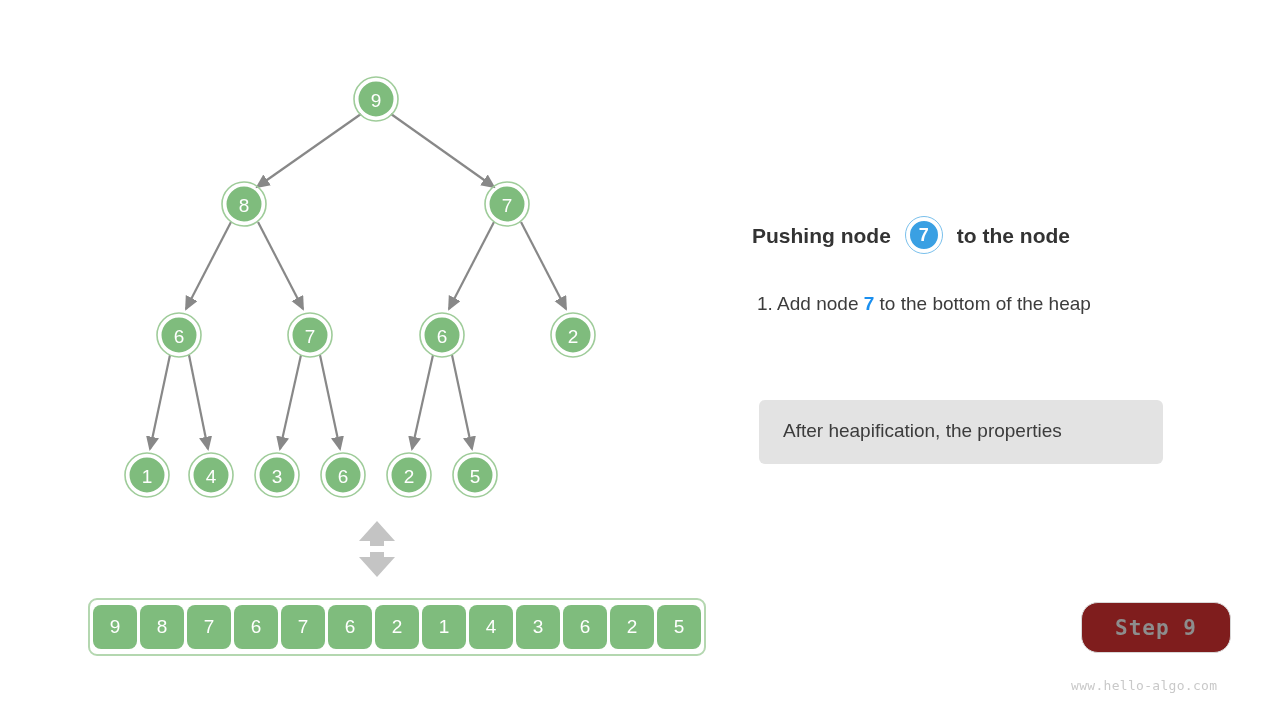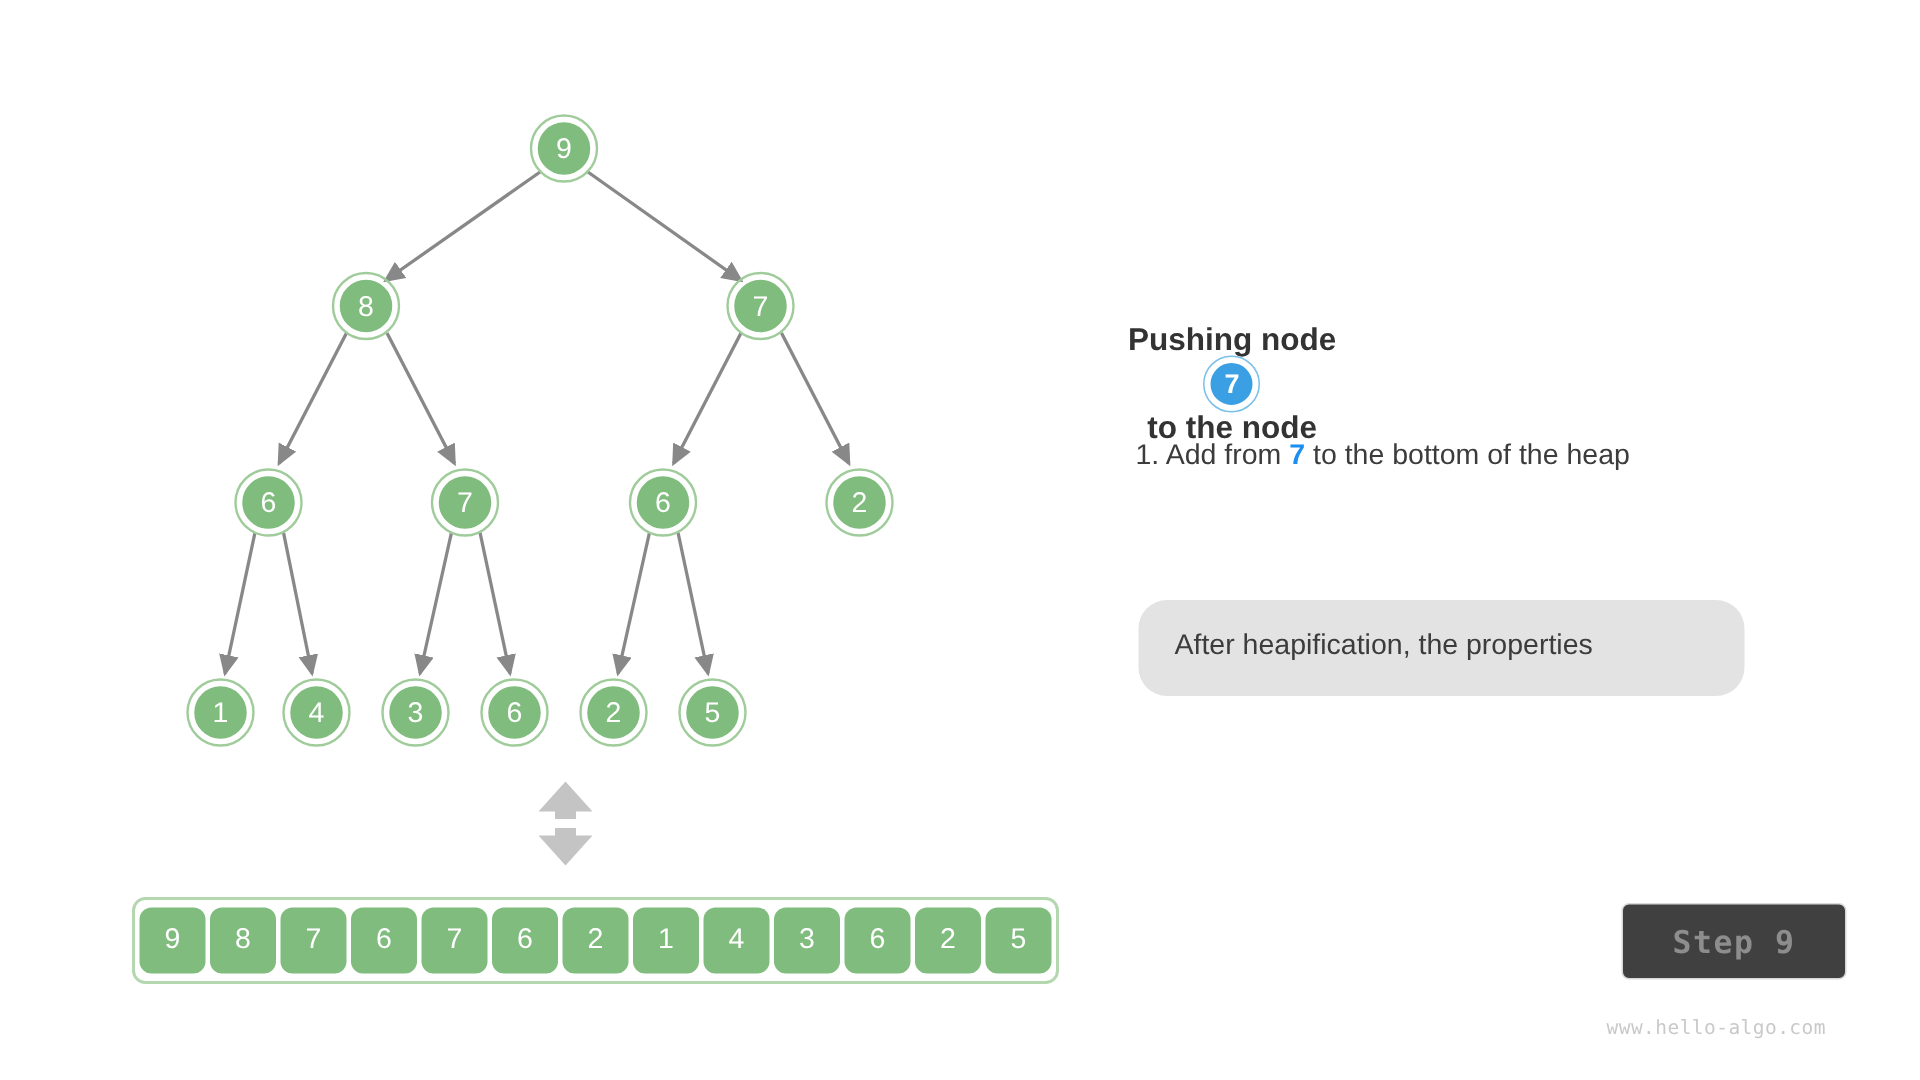--- a/index.html
+++ b/index.html
@@ -89,21 +89,20 @@
   #headline {
     position: absolute;
     left: 0;
     top: 216px;
     display: flex;
     align-items: center;
     font-size: 21px;
     font-weight: bold;
     color: #333333;
     white-space: nowrap;
-    flex-direction: column;
   }
   #headline .hl-text { line-height: 1; }
   #headline-badge {
     position: relative;
     width: 38px;
     height: 38px;
     margin: 0 14px;
     flex: none;
   }
   #headline-badge .badge-ring {
@@ -140,37 +139,37 @@
   #step-line-2 { top: 346px; }
   .hl-blue { color: #1a8fef; font-weight: bold; }
 
   #callout {
     position: absolute;
     left: 7px;
     top: 400px;
     width: 404px;
     box-sizing: border-box;
     background: #e3e3e3;
-    border-radius: 19px;
+    border-radius: 6px;
     padding: 16px 22px 18px 24px;
     font-size: 19px;
     color: #3c3c3c;
     line-height: 30px;
   }
 
   #step-box {
     position: absolute;
     left: 1081px;
     top: 602px;
     width: 150px;
     height: 51px;
     box-sizing: border-box;
     border: 1.6px solid #d8d8d8;
-    border-radius: 5px;
-    background: #404040;
+    border-radius: 17px;
+    background: #7f1d1d;
     color: #8d8d8d;
     font-family: "DejaVu Sans Mono", monospace;
     font-size: 21px;
     font-weight: bold;
     letter-spacing: 1px;
     display: flex;
     align-items: center;
     justify-content: center;
   }
   #watermark {
@@ -311,21 +310,21 @@
     <span class="hl-text">Pushing node</span>
     <span id="headline-badge">
       <span class="badge-ring"></span>
       <span class="badge-fill">7</span>
     </span>
     <span class="hl-text">to the node</span>
   </div>
 
   <div class="step-line" id="step-line-1">
     <span>1.</span>
-    <span>Add from</span>
+    <span>Add node</span>
     <span class="hl-blue">7</span>
     <span>to the bottom of the heap</span>
   </div>
 
 
   <div id="callout">
     <div>After heapification, the properties</div>
   </div>
 </div>
 

